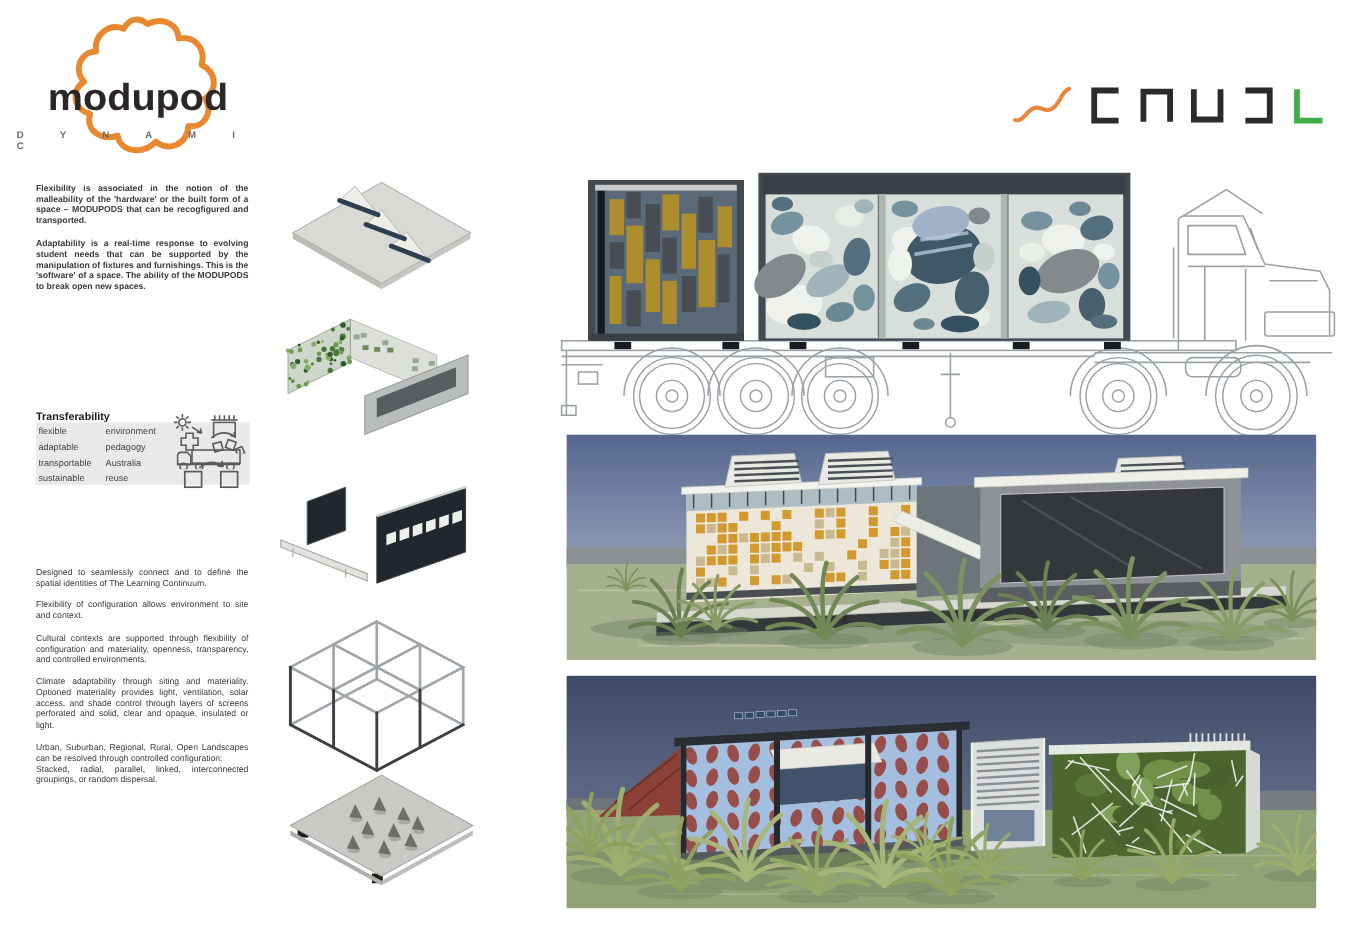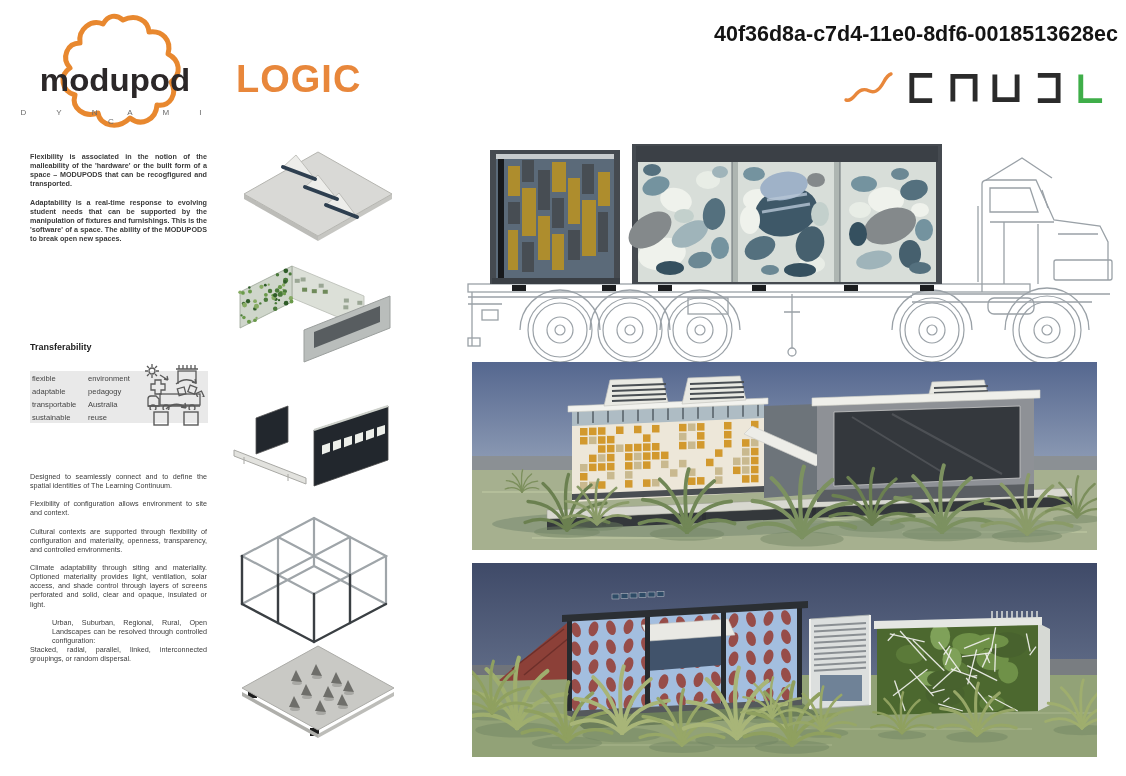--- a/index.html
+++ b/index.html
@@ -4,34 +4,34 @@
 <style>
   html,body{margin:0;padding:0;background:#ffffff;}
   .board{position:relative;width:1126px;height:776px;background:#ffffff;overflow:hidden;
          font-family:"Liberation Sans",sans-serif;}
   .abs{position:absolute;}
 
   
   .logo-wrap{left:8px;top:12px;width:214px;height:128px;}
   .logo-word{left:0;right:0;top:50px;text-align:center;font-size:33px;font-weight:700;
              color:#2B2728;letter-spacing:0px;text-transform:lowercase;transform:scaleY(.95);}
-  .logo-sub{left:6px;right:0;top:96px;text-align:center;font-size:8px;color:#6a6a6a;
-            letter-spacing:14px;font-weight:400;}
+  .logo-sub{left:6px;right:0;top:96px;font-size:8px;color:#6a6a6a;
+            letter-spacing:14px;font-weight:700;}
   .logic{left:236px;top:58px;font-size:38px;font-weight:700;color:#E8873B;letter-spacing:1px;}
   .doc-id{top:22px;right:8px;font-size:21.5px;font-weight:700;color:#141414;}
   .brand-marks{top:68px;right:22px;display:flex;align-items:flex-end;gap:13px;}
 
   
   .smalltext p{font-size:7.2px;line-height:1.27;text-align:justify;color:#3b3b3b;margin:0 0 9px 0;}
-  .smalltext p.nogap{margin-bottom:0;margin-left:22px;}
+  .smalltext p.nogap{margin-bottom:0;}
   .intro{left:30px;top:152px;width:177px;font-weight:bold;}
   .transfer{left:30px;top:342px;width:178px;}
   .transfer h3{font-size:9px;font-weight:700;color:#1d1d1d;margin:0;}
   .trow{position:relative;height:13px;background:#E9E9E9;font-size:7.6px;color:#454545;}
-  .trow.first{margin-top:19px;}
+  .trow.first{}
   .trow .term{position:absolute;left:2px;top:2.5px;}
   .trow .val{position:absolute;left:58px;top:2.5px;}
   .trow svg{position:absolute;right:0px;top:-10px;}
   .bodytext{left:30px;top:472px;width:177px;}
 
   svg{display:block;}
 </style>
 </head>
 <body>
 
@@ -62,23 +62,21 @@
   <div class="abs logo-wrap">
     <svg class="abs" style="left:40px;top:0" width="150" height="128" viewBox="0 0 150 128">
       <path d="M75,8 C88,2 100,8 101,20 C114,18 124,28 120,42 C132,48 134,62 123,70
                C130,82 122,95 109,93 C108,108 93,115 82,106 C70,118 52,114 50,101
                C36,106 23,96 27,83 C13,79 11,63 22,56 C13,46 19,31 32,31 C30,17 43,7 55,12
                C60,3 68,2 75,8 Z" fill="none" stroke="#E8882F" stroke-width="5" stroke-linejoin="round"></path>
     </svg>
     <div class="abs logo-word">MODUPOD</div>
     <div class="abs logo-sub">D Y N A M I C</div>
   </div>
-  <div class="abs logic">LOGIC</div>
-
-  <div class="abs doc-id">40f36d8a-c7d4-11e0-8df6-0018513628ec</div>
+
   <div class="abs brand-marks">
     <svg width="52" height="36" viewBox="0 0 52 36">
       <path d="M4,32 C11,34 13,24 20,22 C27,20 27,26 34,23 C42,19 42,8 49,6" fill="none" stroke="#E8873B" stroke-width="3.4" stroke-linecap="round"></path>
     </svg>
     <svg width="29" height="32" viewBox="0 0 30 32">
       <path d="M26,3 L5,3 L5,29 L26,29" fill="none" stroke="#2B2B2B" stroke-width="5"></path>
     </svg>
     <svg width="29" height="32" viewBox="0 0 30 32">
       <path d="M4,30 L4,4 L27,4 L27,30" fill="none" stroke="#2B2B2B" stroke-width="5"></path>
     </svg>

